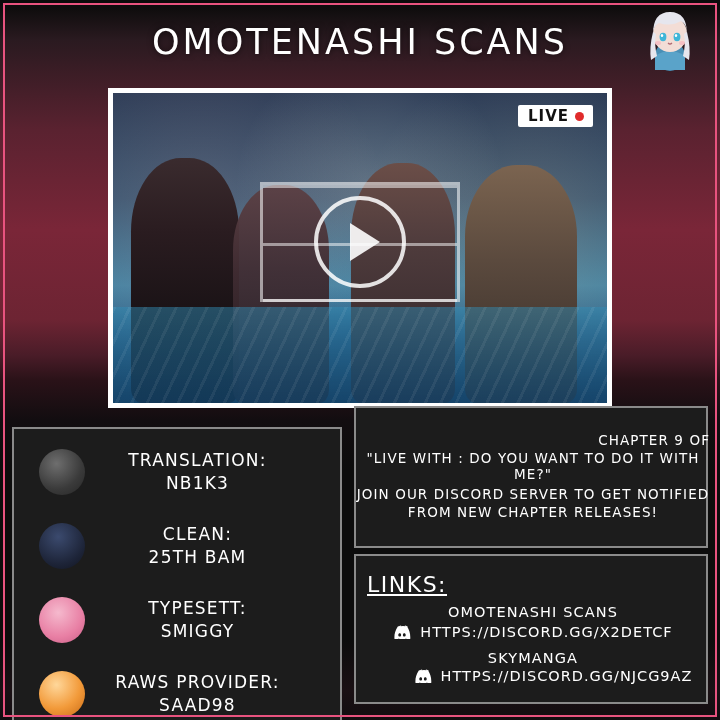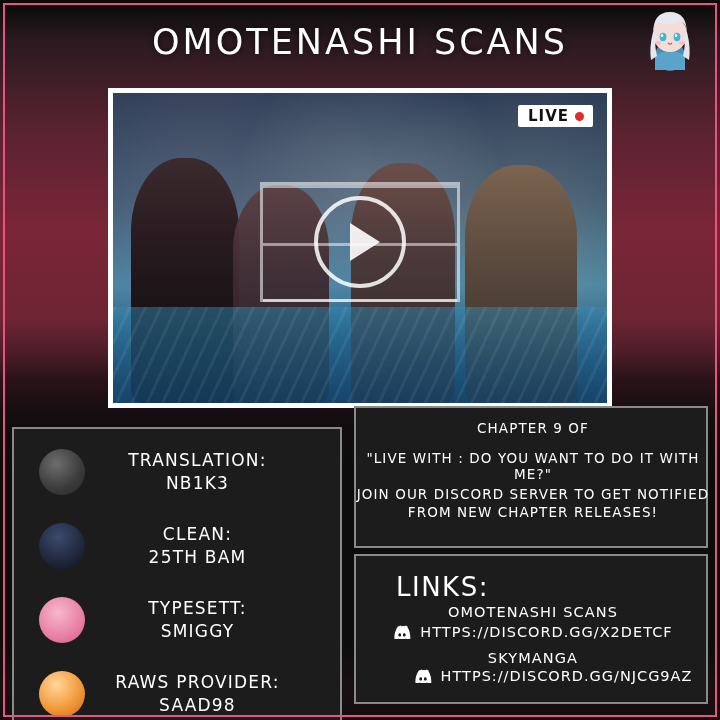--- a/index.html
+++ b/index.html
@@ -192,29 +192,29 @@
   .credit-name { font-size: 17px; letter-spacing: 1.2px; }
 
   
   .info-text {
     position: absolute;
     left: 0; width: 354px;
     text-align: center;
     color: #ffffff;
     letter-spacing: 1.1px;
   }
-  .info-l1 { top: 12px;  font-size: 13.5px; }
+  .info-l1 { top: 24px;  font-size: 13.5px; text-align: right; }
   .info-l2 { top: 42px;  font-size: 13.5px; }
   .info-l3 { top: 78px;  font-size: 13.5px; }
   .info-l4 { top: 96px;  font-size: 13.5px; }
 
   
   .links-head {
-    position: absolute; left: 40px; top: 16px;
-    font-size: 26px; letter-spacing: 1.5px; color: #ffffff;
+    position: absolute; left: 11px; top: 16px;
+    font-size: 22px; letter-spacing: 1.5px; color: #ffffff; text-decoration: underline;
   }
   .link-name {
     position: absolute; left: 0; width: 354px; text-align: center;
     font-size: 14.5px; letter-spacing: 1.1px; color: #ffffff;
   }
   .link-url {
     position: absolute; left: 0; width: 354px; text-align: left;
     font-size: 14.5px; letter-spacing: 1px; color: #ffffff;
     display: flex; align-items: center; justify-content: center; gap: 9px;
   }

